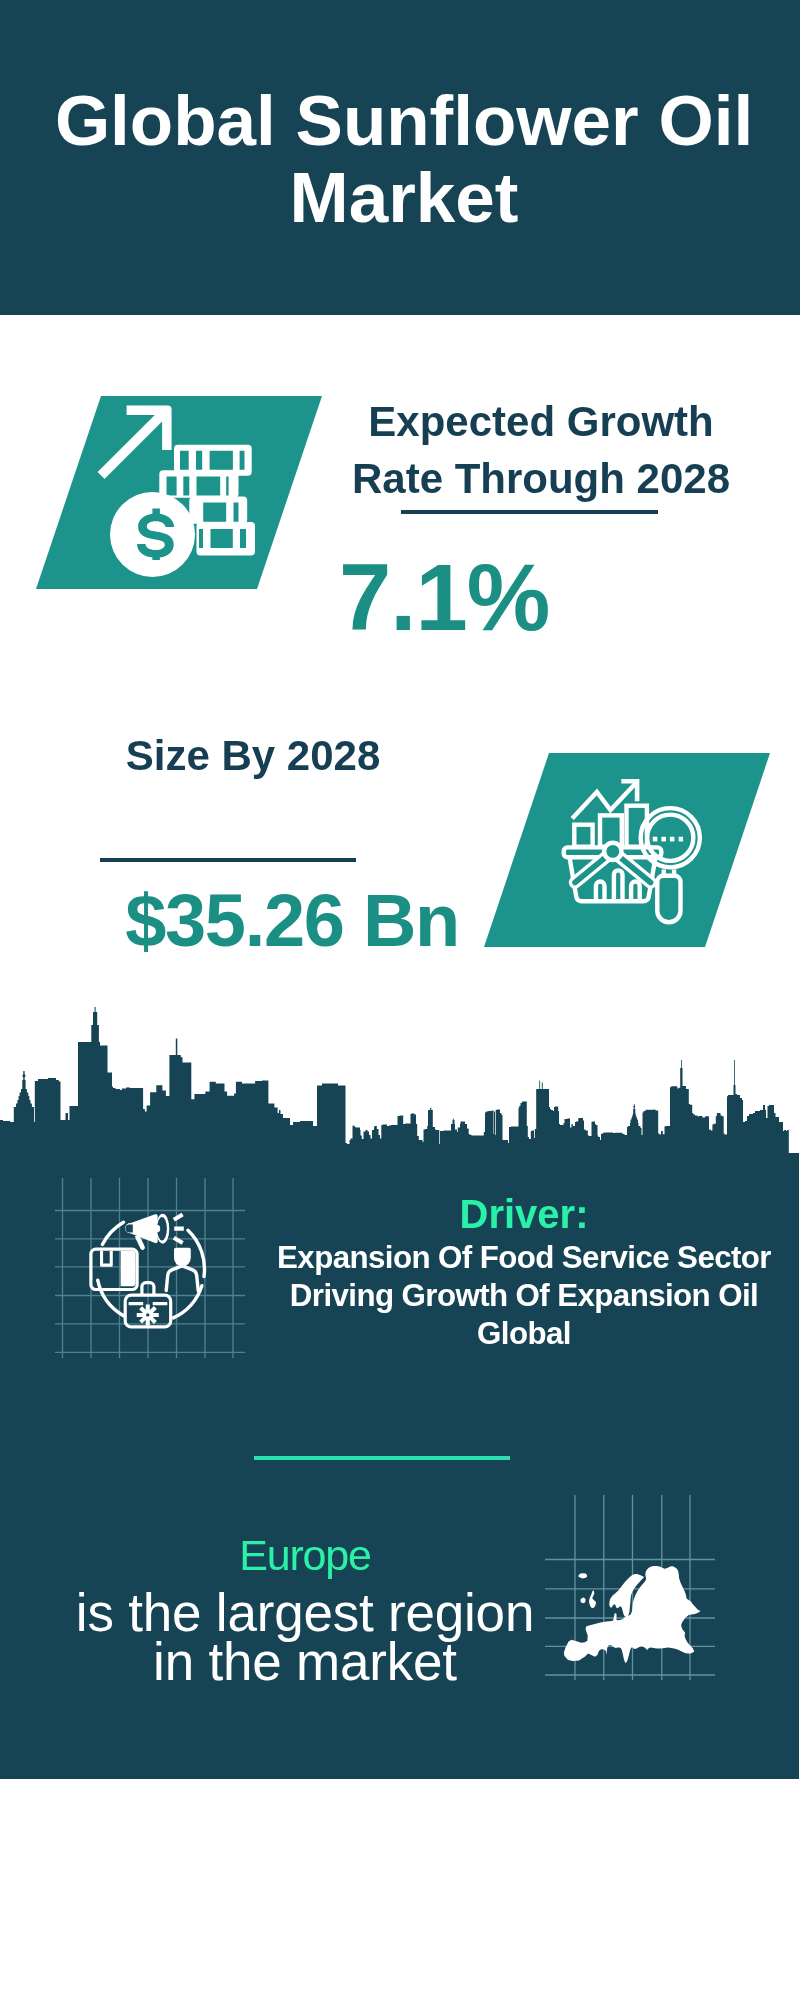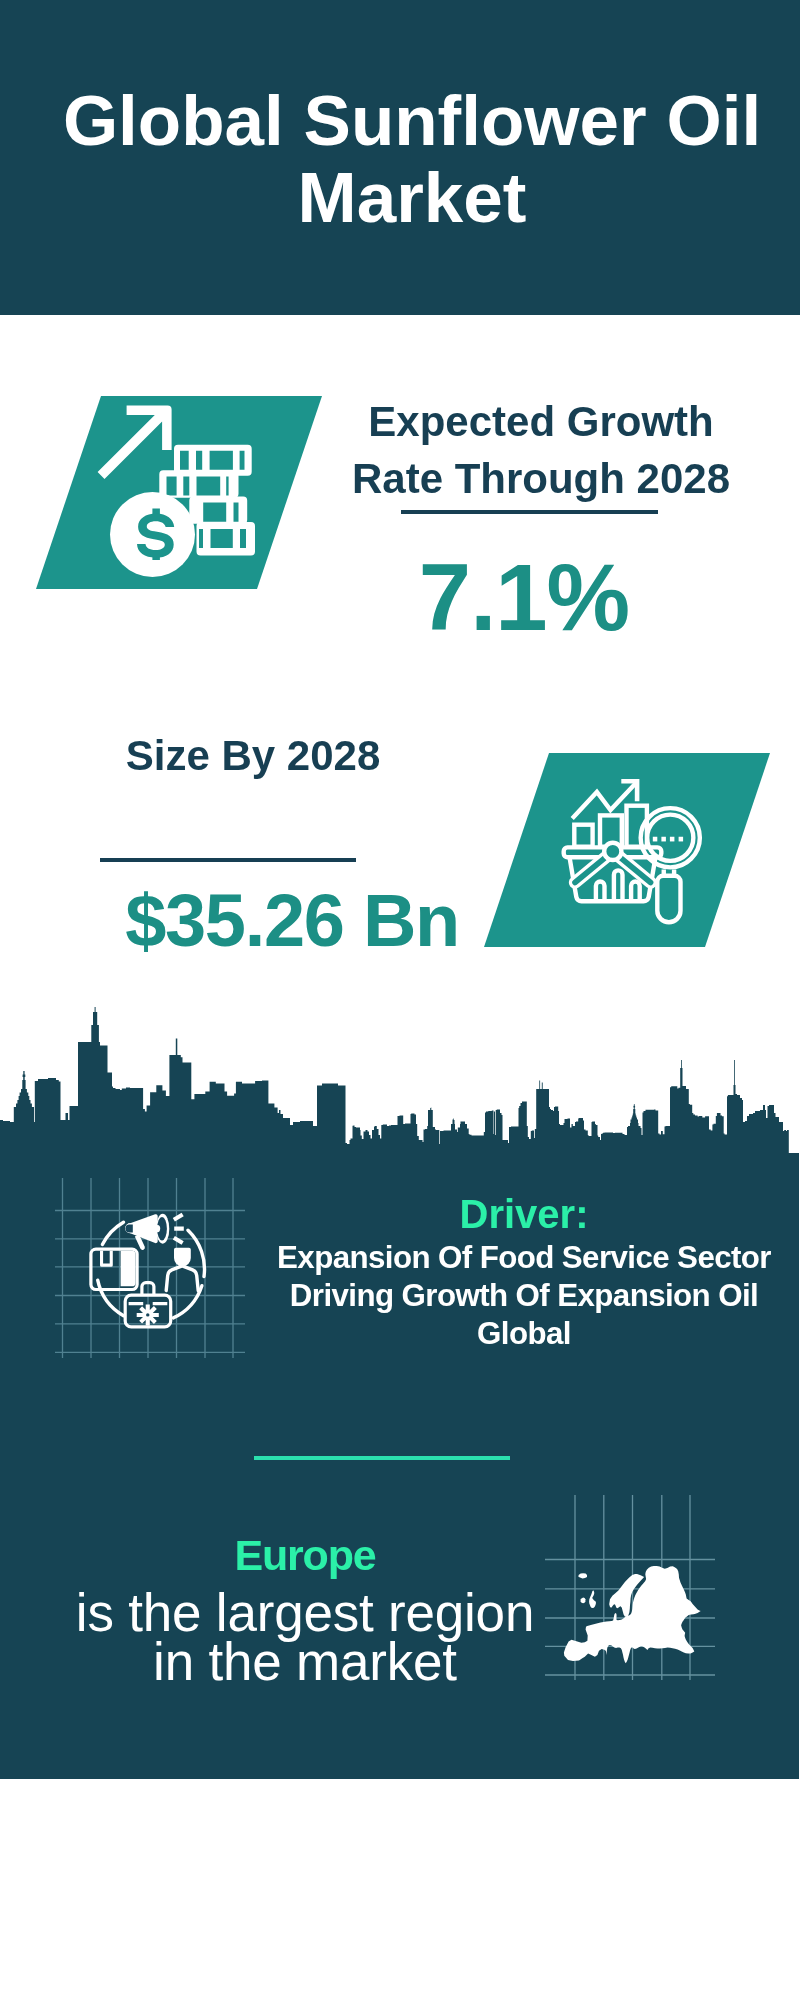--- a/index.html
+++ b/index.html
@@ -14,21 +14,21 @@
 
   
   .header {
     position: absolute; left: 0; top: 0; width: 800px; height: 315px;
     background: #164454;
     display: flex; align-items: center; justify-content: center;
   }
   .header-title {
     color: #ffffff; font-weight: bold; font-size: 71px; line-height: 77px;
     text-align: center; letter-spacing: 0px; width: 760px;
-    position: absolute; left: 32px; top: 82px;
+    position: absolute; left: 24px; top: 82px;
   }
 
   
   .para {
     position: absolute;
     background: #1C948C;
     clip-path: polygon(65px 0, 100% 0, calc(100% - 65px) 100%, 0 100%);
   }
   .stat-text { position: absolute; text-align: center; }
   .stat-label {
@@ -36,21 +36,21 @@
     white-space: nowrap;
   }
   .stat-rule { background: #173F53; height: 4px; }
   .stat-value { color: #1C8F85; font-weight: bold; font-size: 100px; line-height: 1.0;
     white-space: nowrap; }
 
   #para1 { left: 36px; top: 396px; width: 286px; height: 193px; }
   #icon1 { position: absolute; left: 90px; top: 400px; }
   #stat1 { left: 339px; top: 381px; width: 404px; margin-top: 12px; }
   #rule1 { position:absolute; left: 401px; top: 510px; width: 257px; }
-  #val1 { position:absolute; left: 339px; top: 551px; width: 370px; text-align:center;
+  #val1 { position:absolute; left: 339px; top: 551px; width: 370px; text-align:left;
           font-size: 94px; letter-spacing: -1px; }
 
   #para2 { left: 484px; top: 753px; width: 286px; height: 194px; }
   #icon2 { position: absolute; left: 560px; top: 775px; }
   #stat2 { left: 47px; top: 727px; width: 412px; }
   #rule2 { position:absolute; left: 100px; top: 858px; width: 256px; }
   #val2 { position:absolute; left: 47px; top: 884px; width: 412px; text-align:right;
           font-size: 74px; letter-spacing: -1.3px; }
 
   
@@ -66,21 +66,21 @@
   .driver-body { color: #ffffff; font-weight: bold; font-size: 31.3px; line-height: 38.2px;
                  letter-spacing: -0.6px; white-space: nowrap; margin-top: 14px; }
   #drv { left: 254px; top: 1194px; width: 540px; }
   #drv .driver-body { margin-top: 5px; }
   #icon3 { position: absolute; left: 55px; top: 1178px; }
 
   .mid-rule { position: absolute; background: #2BE0AE; height: 4px;
               left: 254px; top: 1456px; width: 256px; }
 
   .region-text { position: absolute; text-align: center; }
-  .region-name { color: #2BF0A8; font-weight: bold; font-size: 43px; line-height: 43px;
+  .region-name { color: #2BF0A8; font-weight: normal; font-size: 43px; line-height: 43px;
                  letter-spacing: -1.2px; }
   .region-body { color: #ffffff; font-size: 53px; line-height: 49.1px; white-space: nowrap;
                  letter-spacing: -0.2px; margin-top: 11px; }
   #rgn { left: 65px; top: 1534px; width: 480px; }
   #icon4 { position: absolute; left: 545px; top: 1495px; }
 </style>
 </head>
 <body>
 
 <div class="page">

